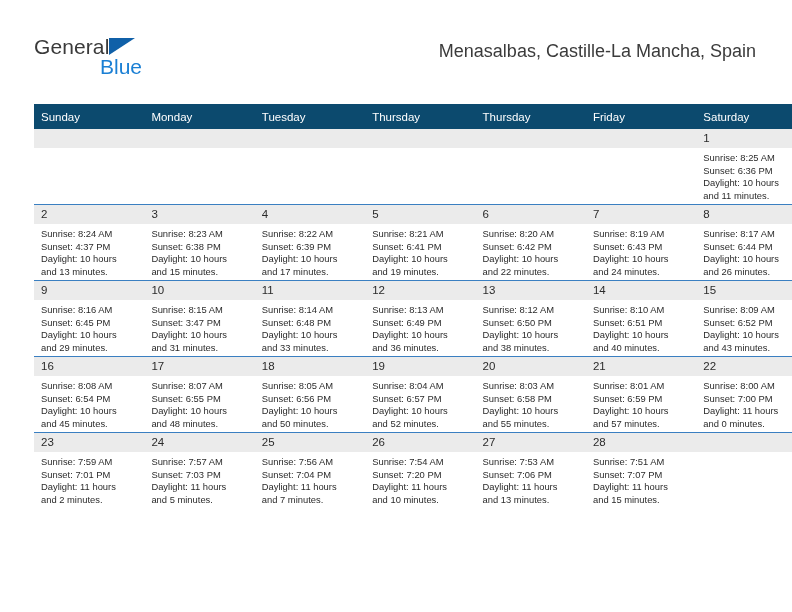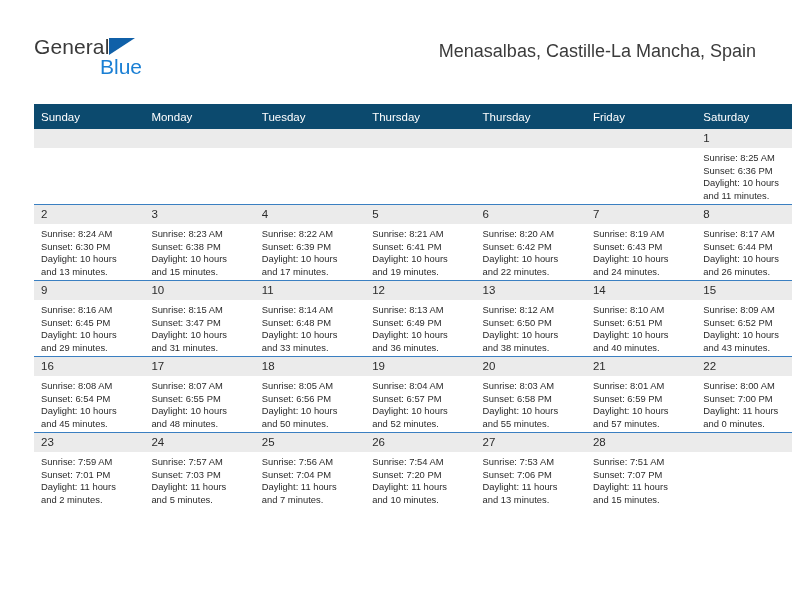--- a/index.html
+++ b/index.html
@@ -231,21 +231,21 @@
               <div>Daylight: 10 hours</div>
               <div>and 11 minutes.</div>
             </div>
           </td>
         </tr>
         <tr class="week-row">
           <td class="daycell">
             <div class="daynum">2</div>
             <div class="cellbody">
               <div>Sunrise: 8:24 AM</div>
-              <div>Sunset: 6:30 PM</div>
+              <div>Sunset: 4:37 PM</div>
               <div>Daylight: 10 hours</div>
               <div>and 13 minutes.</div>
             </div>
           </td>
           <td class="daycell">
             <div class="daynum">3</div>
             <div class="cellbody">
               <div>Sunrise: 8:23 AM</div>
               <div>Sunset: 6:38 PM</div>
               <div>Daylight: 10 hours</div>

